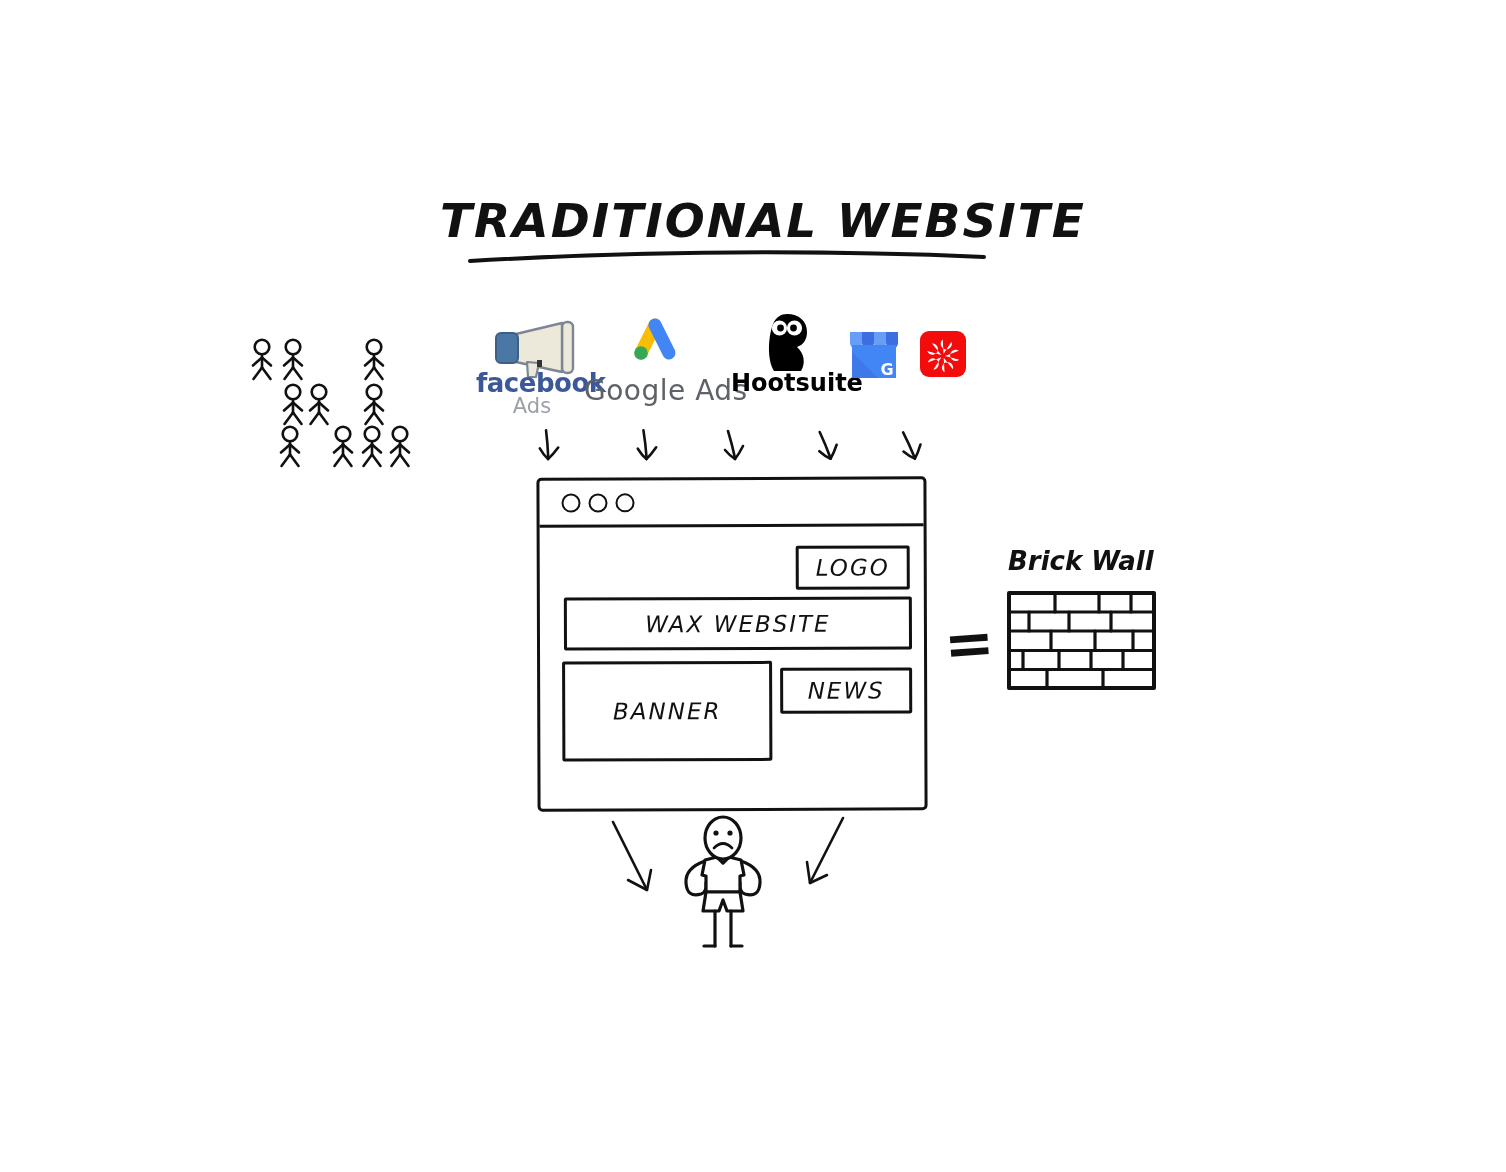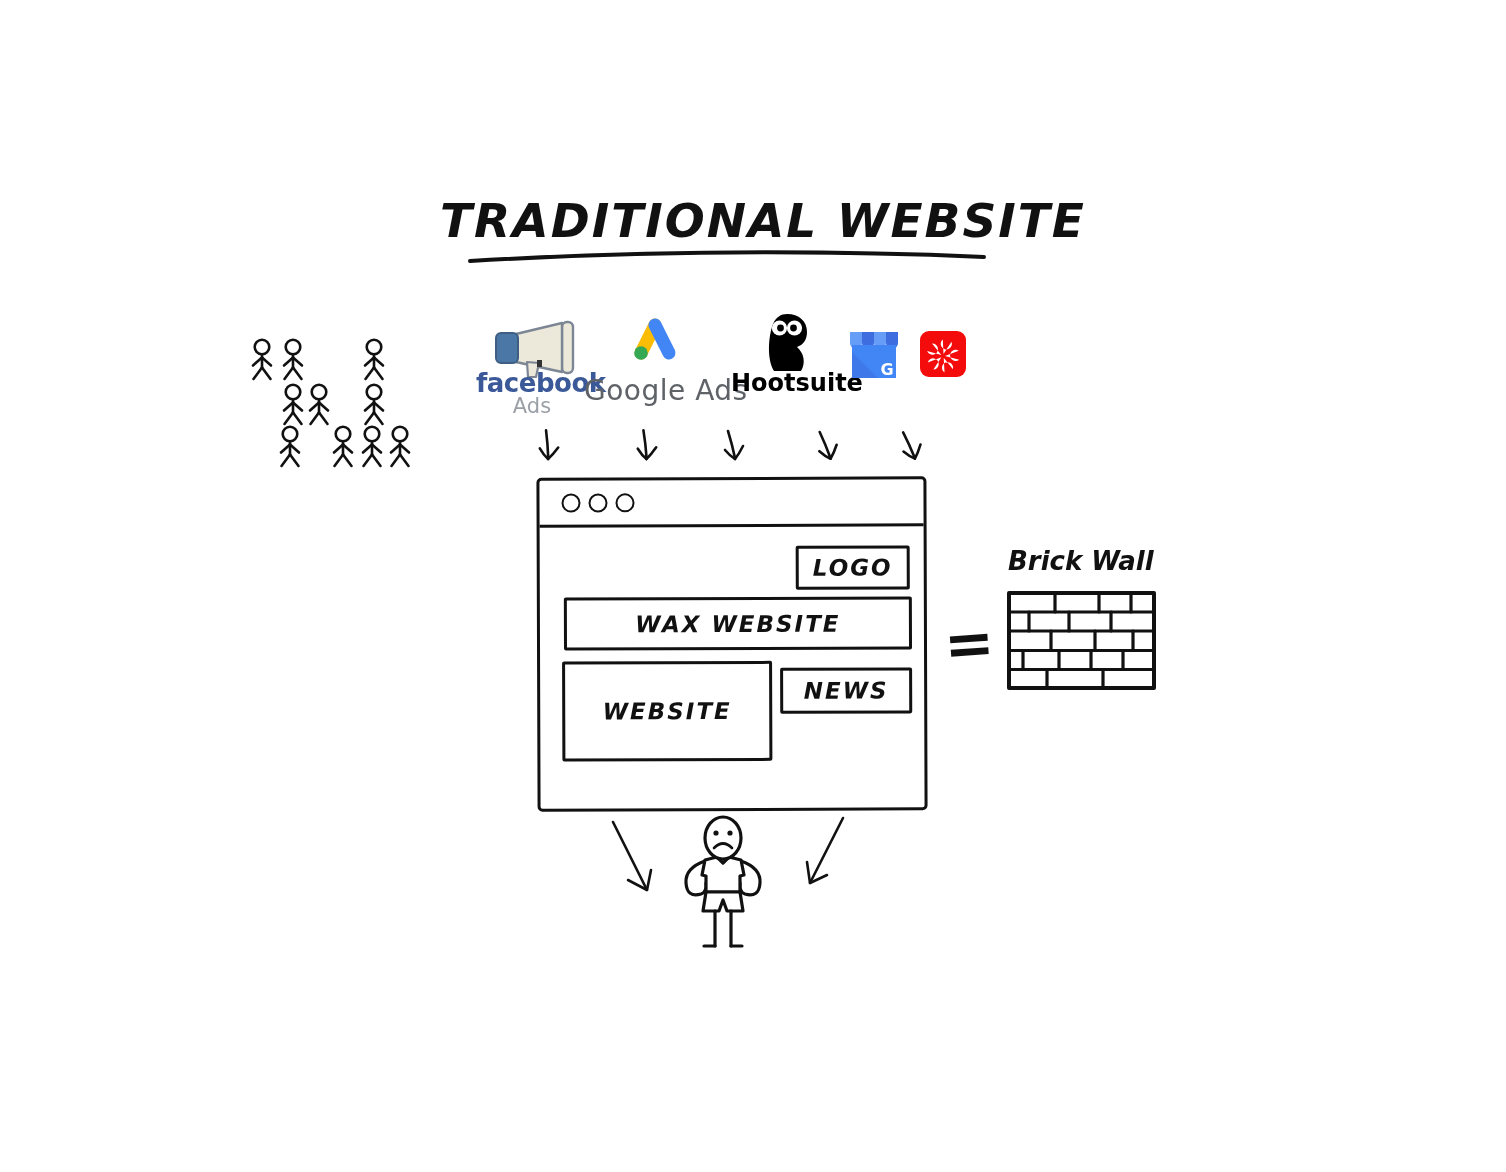--- a/index.html
+++ b/index.html
@@ -38,21 +38,21 @@
   }
   .titlebar{
     position:absolute;left:0;top:0;right:0;height:44px;
     border-bottom:3.5px solid var(--ink);display:flex;align-items:center;padding-left:22px;gap:8px;
   }
   .dot{width:15px;height:15px;border:2.6px solid var(--ink);border-radius:50%;background:#fff;}
   .wirebox{
     position:absolute;border:3px solid var(--ink);border-radius:2px;background:#fff;
     display:flex;align-items:center;justify-content:center;
   }
-  .wirebox span{font-size:23px;font-weight:bold;font-style:italic;letter-spacing:2px;white-space:nowrap;}
+  .wirebox span{font-size:23px;font-weight:normal;font-style:italic;letter-spacing:2px;white-space:nowrap;}
   .logo-caption{white-space:nowrap;}
   .fb-name{font-size:26px;font-weight:bold;color:var(--facebook-blue);letter-spacing:-0.5px;}
   .fb-sub{font-size:21px;color:var(--facebook-ads-gray);}
   .gads-text{font-size:28px;color:var(--google-text-gray);letter-spacing:0.5px;}
   .hoot-text{font-size:24px;font-weight:bold;color:#000;}
   .hoot-tm{font-size:9px;vertical-align:top;}
   .traffic{left:998px;top:338px;font-size:30px;font-style:italic;font-weight:bold;letter-spacing:1px;white-space:nowrap;}
   .brickwall-label{left:1008px;top:546px;width:156px;font-size:26px;font-style:italic;font-weight:bold;white-space:nowrap;}
   .equals{left:944px;top:608px;font-size:60px;font-weight:bold;transform:rotate(-4deg);letter-spacing:0;}
 </style>
@@ -205,21 +205,21 @@
       <div class="dot"></div>
       <div class="dot"></div>
     </div>
     <div class="wirebox" style="left:256px;top:66px;width:108px;height:38px">
       <span>LOGO</span>
     </div>
     <div class="wirebox" style="left:24px;top:117px;width:342px;height:47px">
       <span>WAX WEBSITE</span>
     </div>
     <div class="wirebox" style="left:22px;top:181px;width:204px;height:94px">
-      <span>WEBSITE</span>
+      <span>BANNER</span>
     </div>
     <div class="wirebox" style="left:240px;top:188px;width:126px;height:40px">
       <span>NEWS</span>
     </div>
   </div>
 
   <div class="abs equals">=</div>
 
   <div class="abs brickwall-label">Brick Wall</div>
   <svg class="abs" style="left:1006px;top:590px" width="152" height="102">

